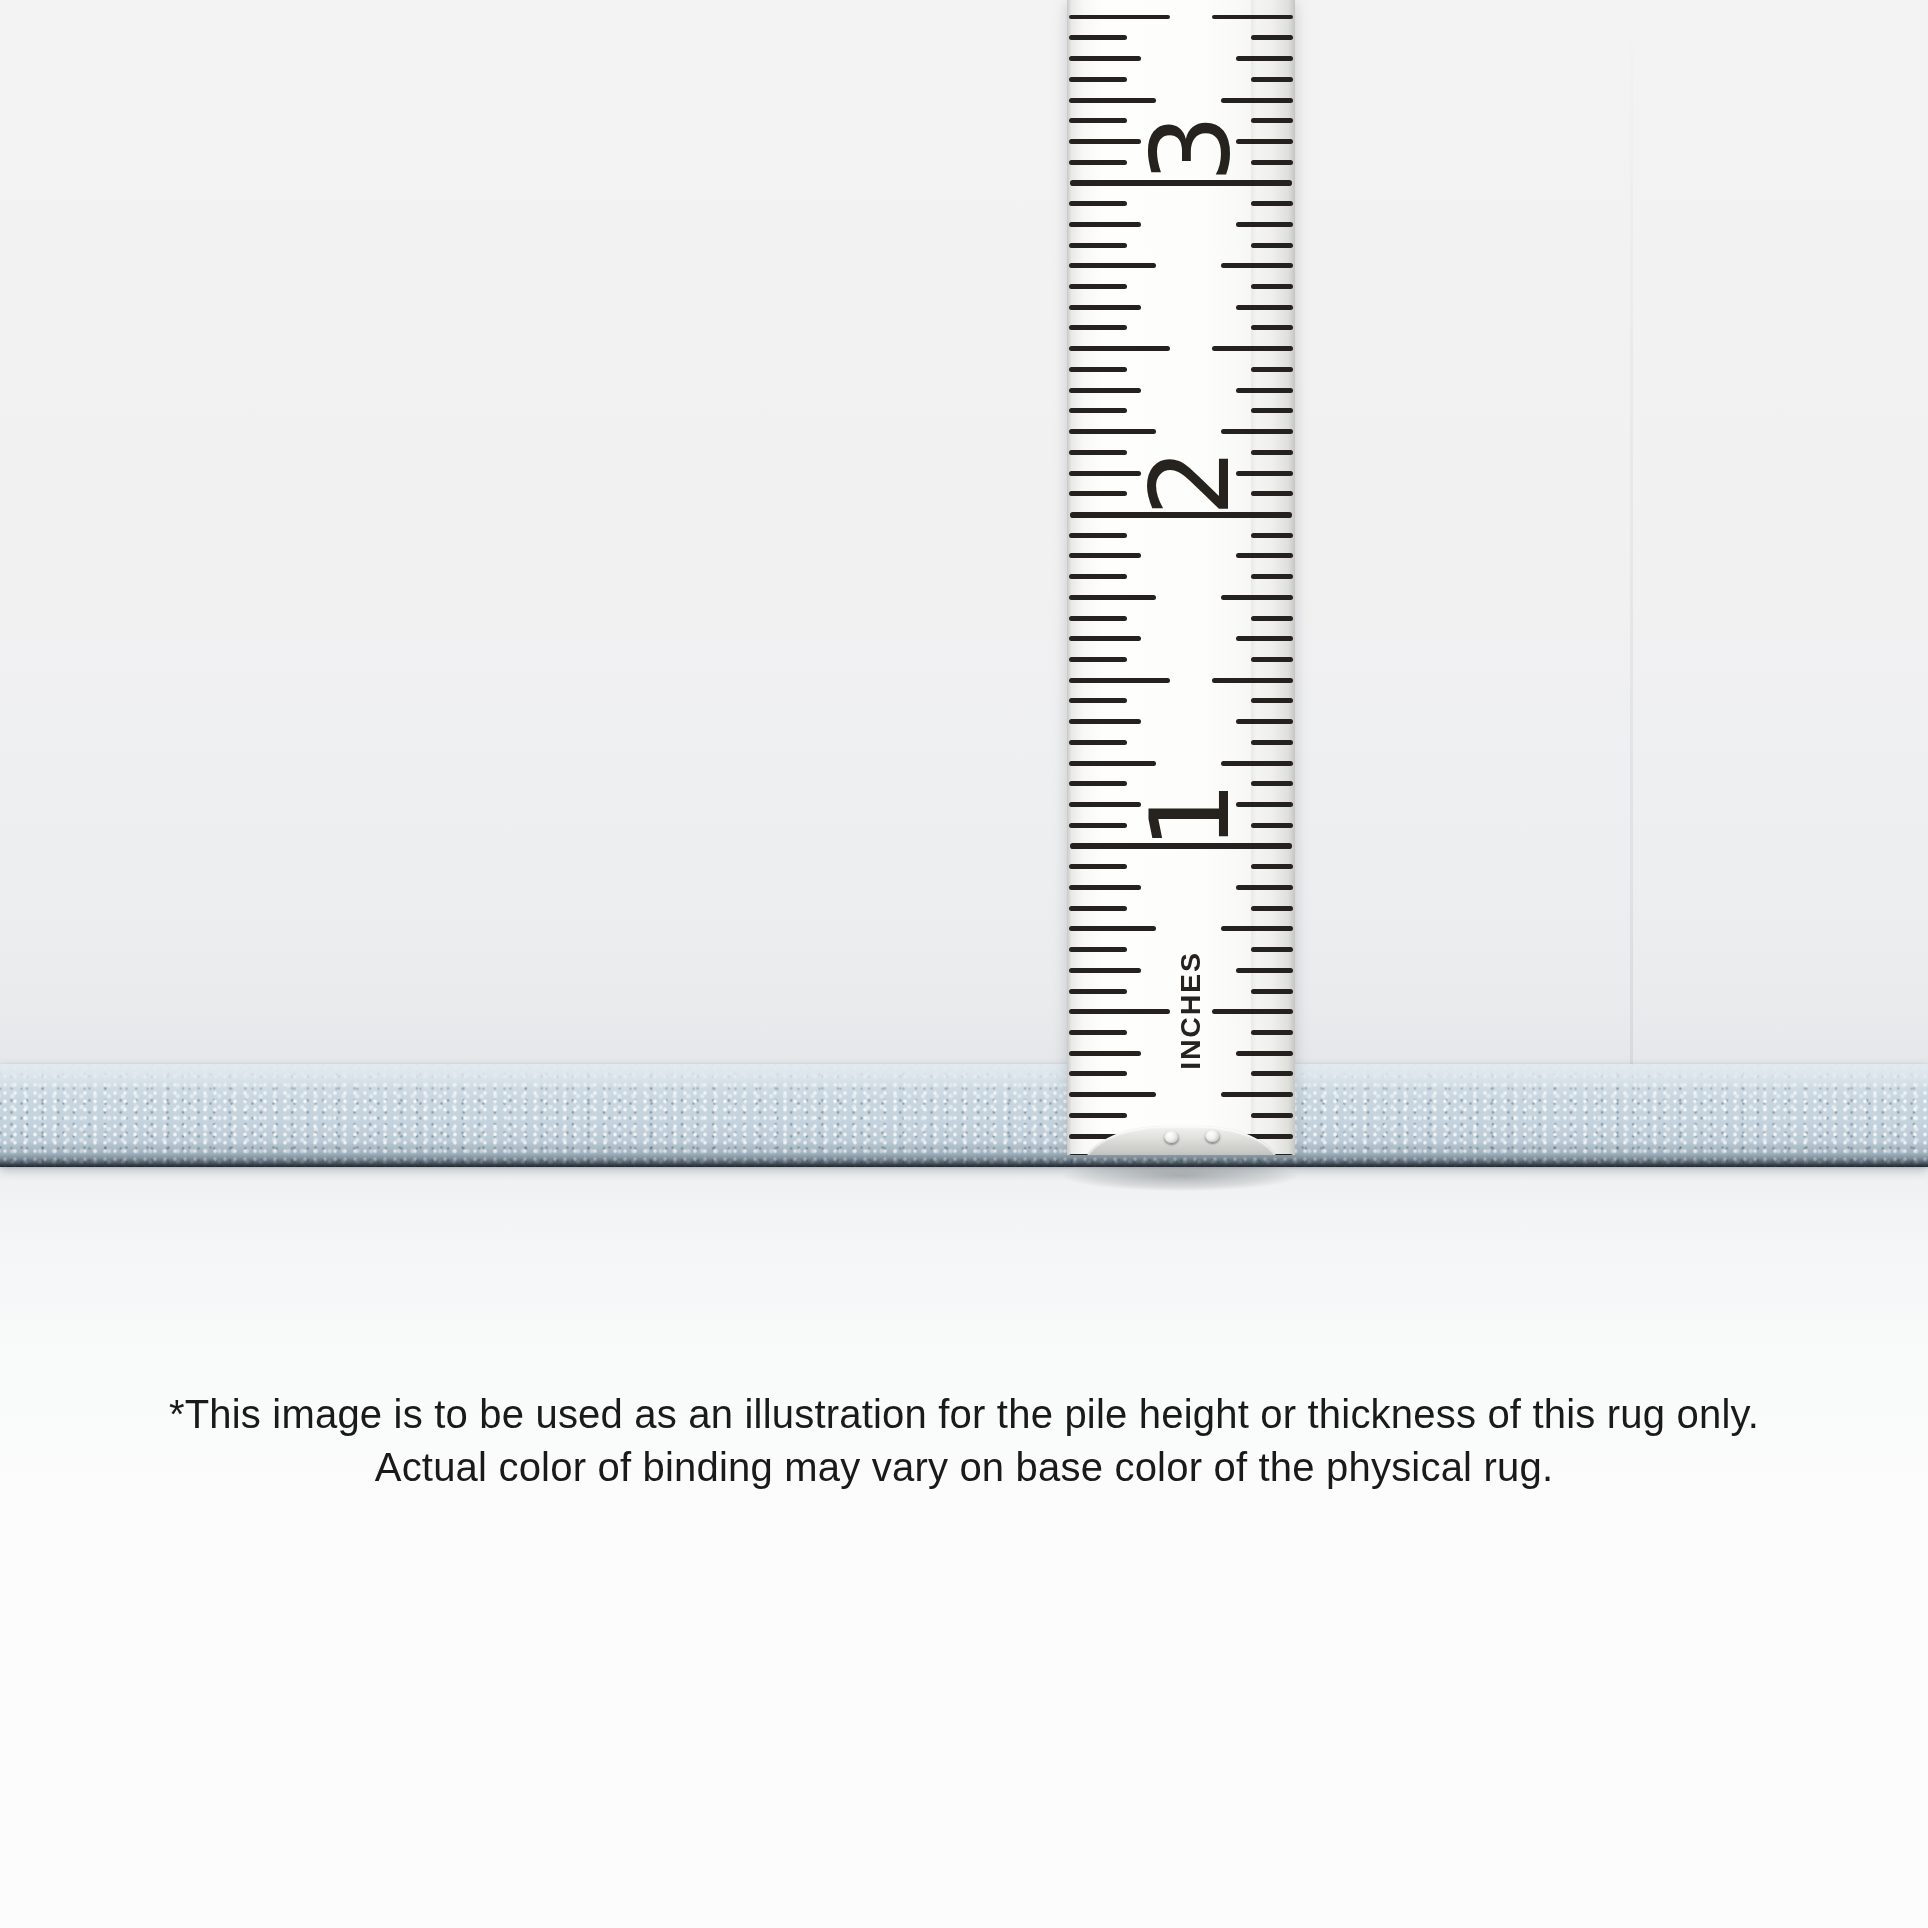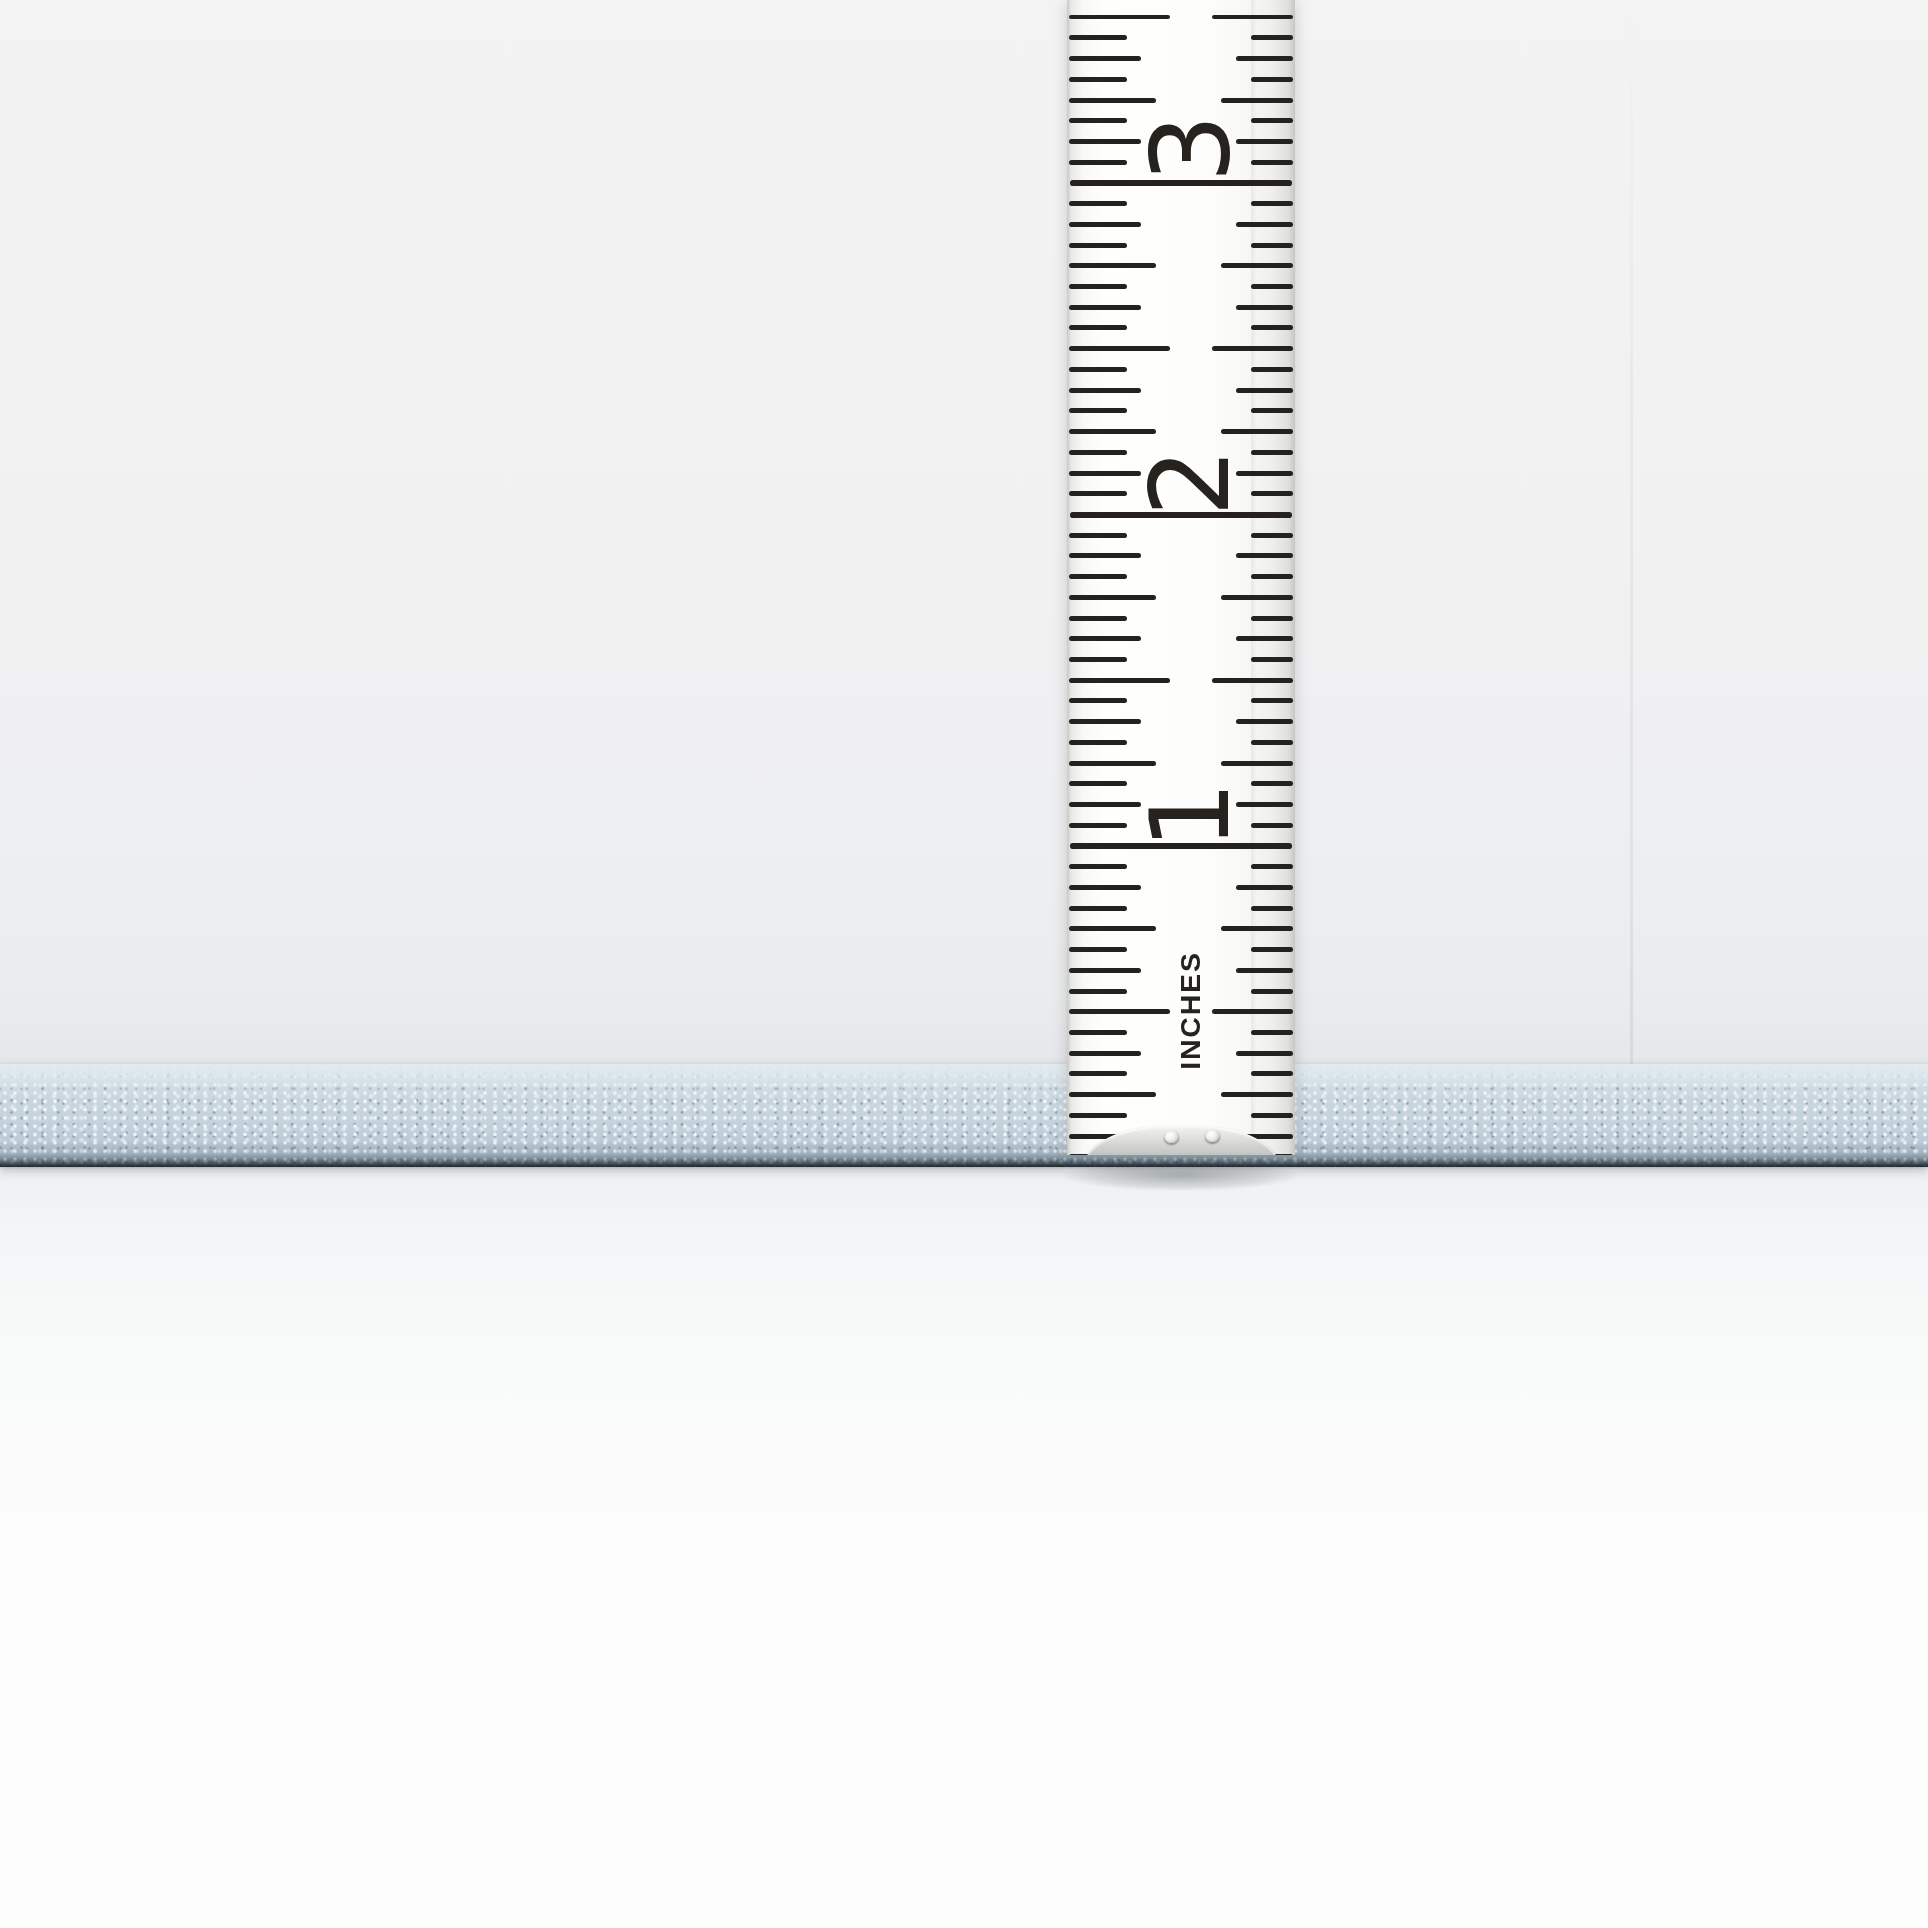--- a/index.html
+++ b/index.html
@@ -213,15 +213,17 @@
     <div class="num num2">2</div>
     <div class="num num1">1</div>
     <div class="unit">INCHES</div>
     <div class="tab">
       <span class="rivet rv1"></span>
       <span class="rivet rv2"></span>
     </div>
   </div>
 
   <div class="disclaimer">
+    <div>*This image is to be used as an illustration for the pile height or thickness of this rug only.</div>
+    <div>Actual color of binding may vary on base color of the physical rug.</div>
   </div>
 </div>
 
 
 </body></html>

